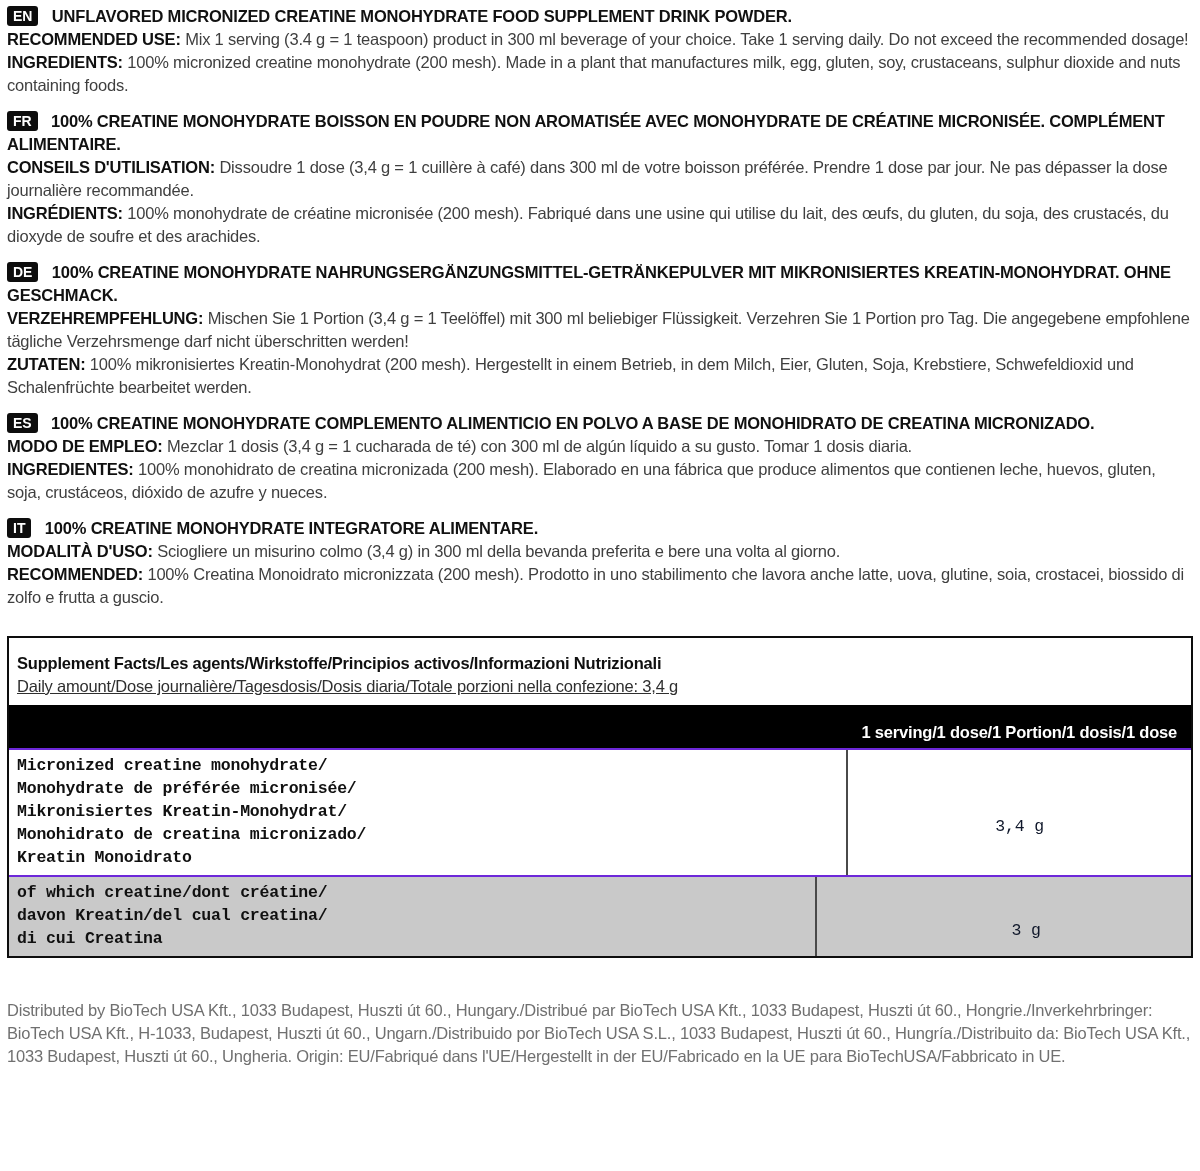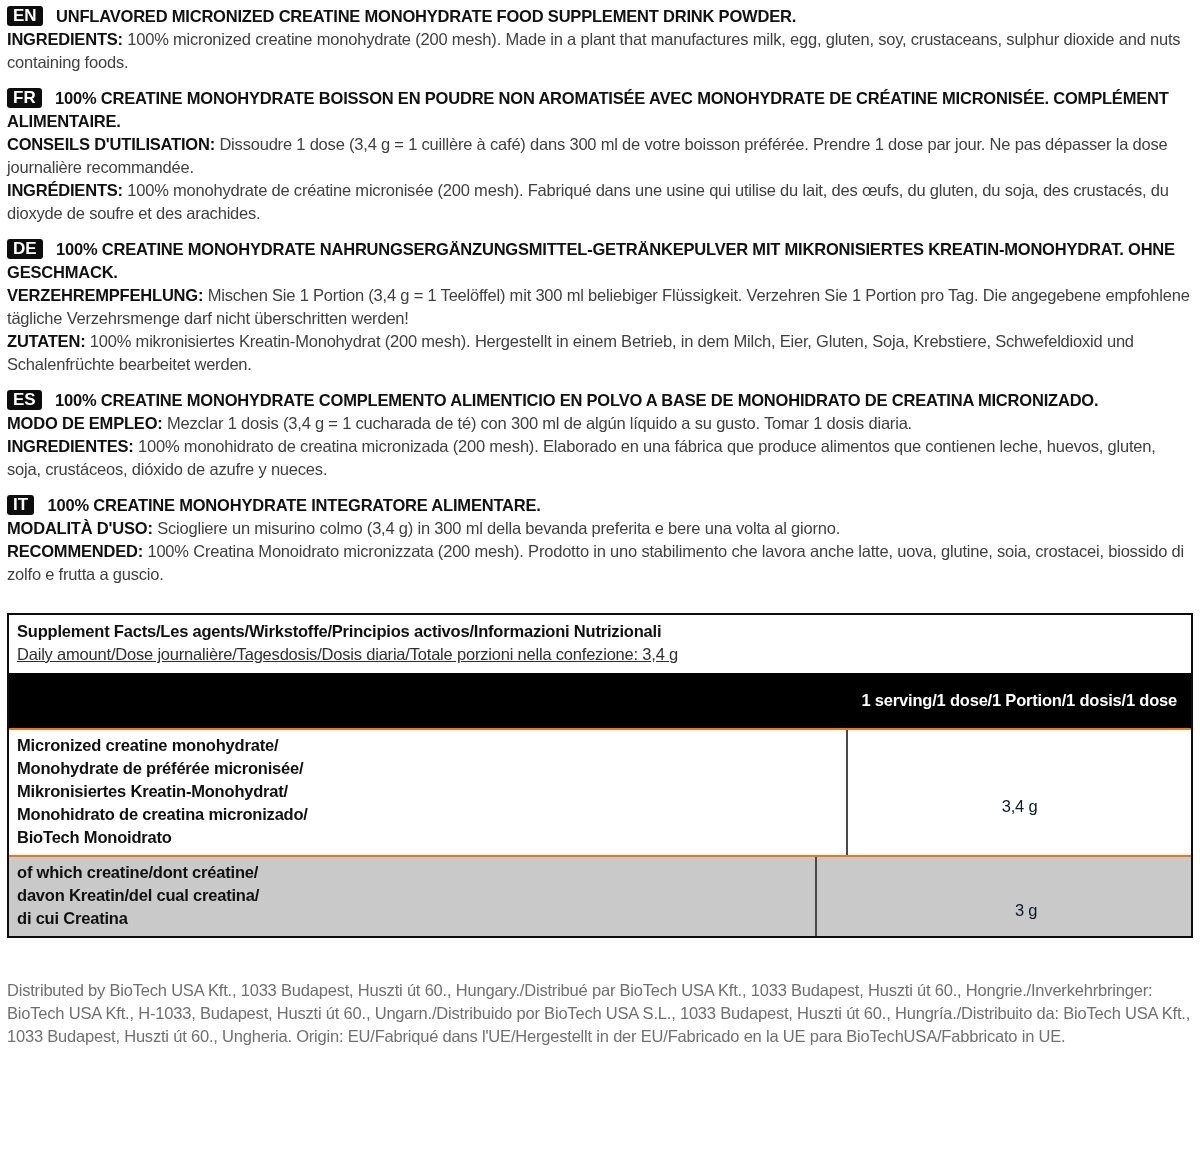--- a/index.html
+++ b/index.html
@@ -19,53 +19,54 @@
   .sec-heading {
     font-weight: bold;
     color: #111;
     text-transform: uppercase;
   }
   .lang-badge {
     display: inline-block;
     background: #0d0d0d;
     color: #ffffff;
     font-weight: bold;
-    font-size: 17px;
+    font-size: 14px;
     line-height: 16px;
     padding: 2px 6px;
     border-radius: 3px;
     margin-right: 9px;
     letter-spacing: 0;
     vertical-align: 1px;
   }
   .para { color: #3f3f3f; }
   .plabel { color: #101010; font-weight: bold; }
 
   
   .facts-table {
     margin-top: 27px;
     border: 2px solid #0d0d0d;
     width: 100%;
   }
   .facts-title {
-    padding: 5px 8px 7px 8px;
+    padding: 14px 8px 7px 8px;
     background: #ffffff;
   }
   .facts-title-line1 { font-weight: bold; color: #101010; }
   .facts-title-line2 { color: #2f2f2f; text-decoration: underline; }
   .facts-header-bar {
     background: #000000;
     color: #ffffff;
     font-weight: bold;
     text-align: right;
-    padding: 16px 14px 16px 8px;
+    padding: 16px 14px 4px 8px;
   }
   .facts-row {
     display: flex;
-    border-top: 2px solid #f97316;
+    border-top: 2px solid #6d28d9;
+    font-family: Liberation Mono, monospace;
   }
   .facts-row.shaded { background: #c9c9c9; gap: 44px; }
   .facts-label {
     width: 71%;
     padding: 4px 8px 6px 8px;
     font-weight: bold;
     color: #101010;
     border-right: 2px solid #4a4a4a;
   }
   .facts-value {
@@ -82,20 +83,24 @@
     color: #707070;
   }
 </style>
 </head>
 <body>
 
 <div class="section">
   <div class="sec-heading">
     <span class="lang-badge">EN</span>
     <span>UNFLAVORED MICRONIZED CREATINE MONOHYDRATE FOOD SUPPLEMENT DRINK POWDER.</span>
+  </div>
+  <div class="para">
+    <span class="plabel">RECOMMENDED USE:</span>
+    <span>Mix 1 serving (3.4 g = 1 teaspoon) product in 300 ml beverage of your choice. Take 1 serving daily. Do not exceed the recommended dosage!</span>
   </div>
   <div class="para">
     <span class="plabel">INGREDIENTS:</span>
     <span>100% micronized creatine monohydrate (200 mesh). Made in a plant that manufactures milk, egg, gluten, soy, crustaceans, sulphur dioxide and nuts containing foods.</span>
   </div>
 </div>
 
 <div class="section">
   <div class="sec-heading">
     <span class="lang-badge">FR</span>
@@ -162,21 +167,21 @@
     <div class="facts-title-line2">Daily amount/Dose journalière/Tagesdosis/Dosis diaria/Totale porzioni nella confezione: 3,4 g</div>
   </div>
   <div class="facts-header-bar">1 serving/1 dose/1 Portion/1 dosis/1 dose</div>
 
   <div class="facts-row">
     <div class="facts-label">
       <div>Micronized creatine monohydrate/</div>
       <div>Monohydrate de préférée micronisée/</div>
       <div>Mikronisiertes Kreatin-Monohydrat/</div>
       <div>Monohidrato de creatina micronizado/</div>
-      <div>BioTech Monoidrato</div>
+      <div>Kreatin Monoidrato</div>
     </div>
     <div class="facts-value">3,4 g</div>
   </div>
 
   <div class="facts-row shaded">
     <div class="facts-label">
       <div>of which creatine/dont créatine/</div>
       <div>davon Kreatin/del cual creatina/</div>
       <div>di cui Creatina</div>
     </div>

